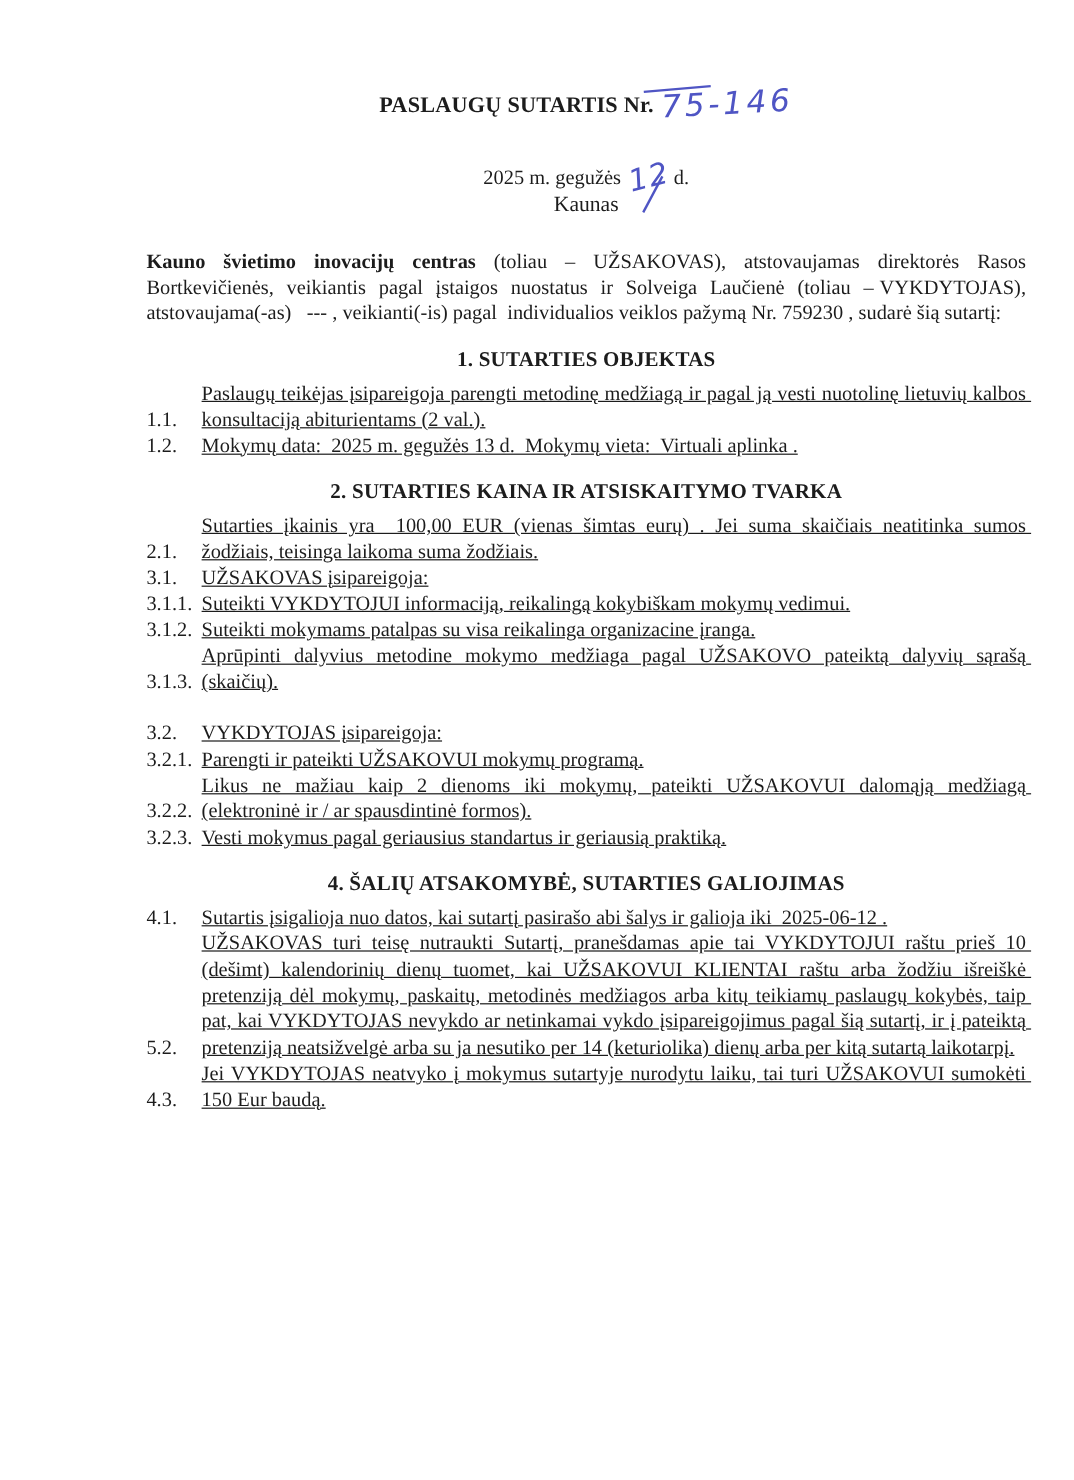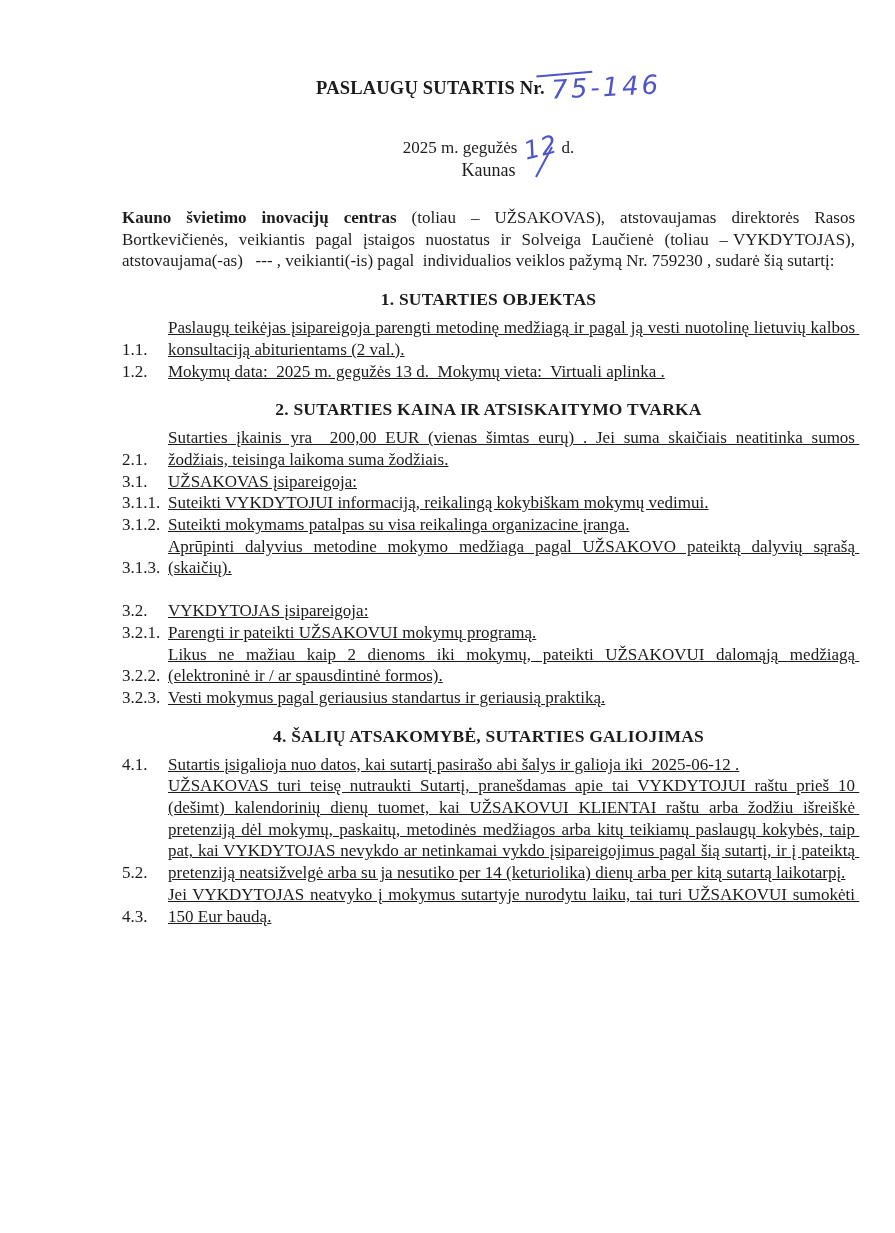--- a/index.html
+++ b/index.html
@@ -138,21 +138,21 @@
         </div>
         <div class="clause">
           <span class="num">1.2.</span>
           <div class="ctext">Mokymų data:  2025 m. gegužės 13 d.  Mokymų vieta:  Virtuali aplinka .</div>
         </div>
       </div>
       <div>
         <div class="heading">2. SUTARTIES KAINA IR ATSISKAITYMO TVARKA</div>
         <div class="clause">
           <span class="num">2.1.</span>
-          <div class="ctext">Sutarties įkainis yra  200,00 EUR (vienas šimtas eurų) . Jei suma skaičiais neatitinka sumos žodžiais, teisinga laikoma suma žodžiais.</div>
+          <div class="ctext">Sutarties įkainis yra  100,00 EUR (vienas šimtas eurų) . Jei suma skaičiais neatitinka sumos žodžiais, teisinga laikoma suma žodžiais.</div>
         </div>
       </div>
       <div>
         <div class="clause">
           <span class="num">3.1.</span>
           <div class="ctext">UŽSAKOVAS įsipareigoja:</div>
         </div>
         <div class="clause">
           <span class="num">3.1.1.</span>
           <div class="ctext">Suteikti VYKDYTOJUI informaciją, reikalingą kokybiškam mokymų vedimui.</div>

